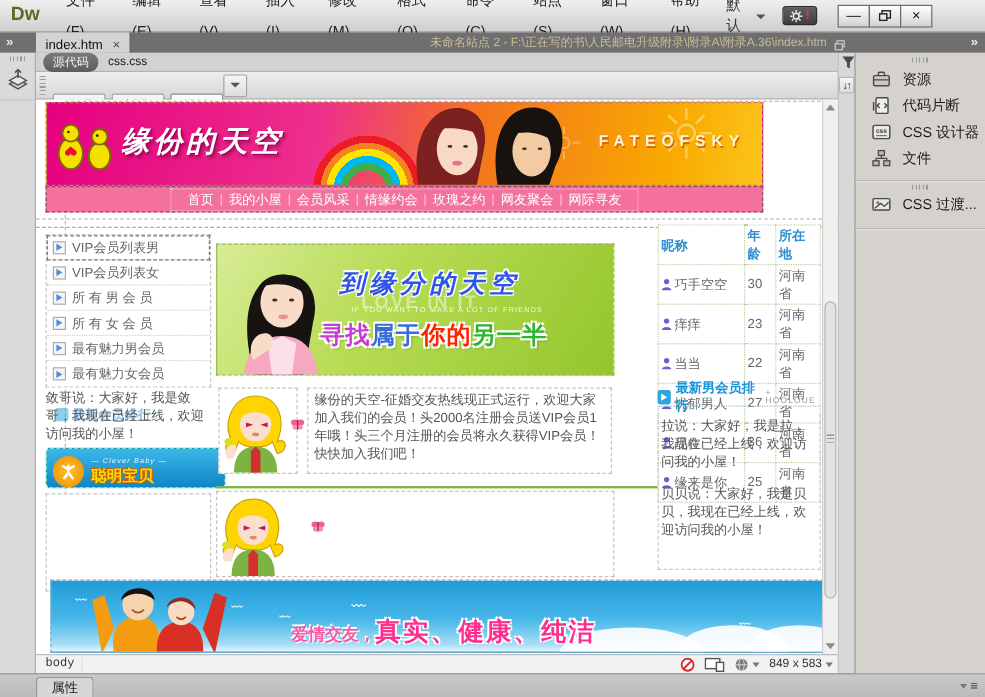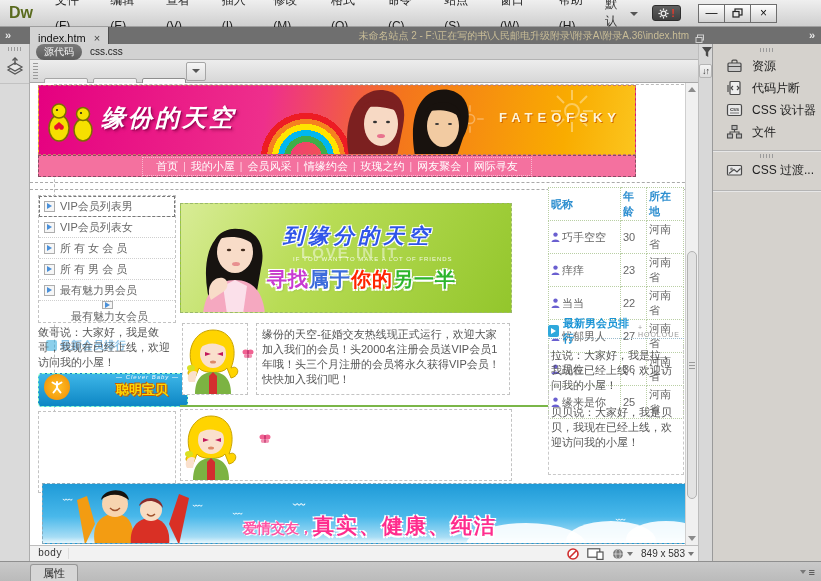--- a/index.html
+++ b/index.html
@@ -112,22 +112,22 @@
     border-left:5px solid #4a90d9;}
 
   .speech{font-size:11px;line-height:15px;color:#555;}
   .left-speech-box{position:absolute;left:0;top:130px;width:138px;height:46px;}
   .overlap-heading{position:absolute;left:8px;top:13px;color:#2e8fd0;font-weight:bold;font-size:11px;
     opacity:.55;display:flex;align-items:center;}
   .overlap-heading .blk{width:11px;height:11px;background:#2ea8dc;border-radius:2px;margin-right:3px;}
   .left-speech{position:relative;}
 
   .baby-banner{position:absolute;left:0;top:178px;width:150px;height:34px;border-radius:4px;
-    background:linear-gradient(#3db6e8,#0d86c4);display:flex;align-items:flex-start;overflow:hidden;
-    border:1px dashed #9fc;gap:40px;}
+    background:linear-gradient(#3db6e8,#0d86c4);display:flex;align-items:flex-end;overflow:hidden;
+    border:1px dashed #9fc;}
   .baby-logo{width:26px;height:26px;border-radius:50%;background:radial-gradient(#ffc32b,#f08a00);
     margin:0 6px 0 5px;display:flex;align-items:center;justify-content:center;}
   .baby-text{color:#ffd800;font-weight:bold;font-size:13px;
     text-shadow:1px 1px 0 #c75d00,-1px -1px 0 #c75d00;}
   .baby-sub{color:#eaf7ff;font-size:6px;display:block;letter-spacing:1px;font-style:italic;}
   .left-empty-box{position:absolute;left:0;top:216px;width:138px;height:82px;background:#fff;
     border:1px dashed #c3c3c3;}
 
   .centercol{position:absolute;left:150px;top:112px;width:332px;}
   .green-banner{position:absolute;left:0;top:8px;width:332px;height:110px;overflow:hidden;
@@ -384,35 +384,35 @@
         <div class="menu-row">
             <span class="mi-icon">
               <i></i>
             </span>
             <span>VIP会员列表女</span>
           </div>
         <div class="menu-row">
             <span class="mi-icon">
               <i></i>
             </span>
-            <span>所 有 女 会 员</span>
+            <span>所 有 男 会 员</span>
           </div>
         <div class="menu-row">
             <span class="mi-icon">
               <i></i>
             </span>
-            <span>所 有 男 会 员</span>
+            <span>所 有 女 会 员</span>
           </div>
         <div class="menu-row">
             <span class="mi-icon">
               <i></i>
             </span>
             <span>最有魅力男会员</span>
           </div>
-        <div class="menu-row" style="border-bottom:none;flex-direction:column;">
+        <div class="menu-row" style="border-bottom:none;">
             <span class="mi-icon">
               <i></i>
             </span>
             <span>最有魅力女会员</span>
           </div>
       </div>
 
       <div class="left-speech-box">
         <div class="overlap-heading">
           <span class="blk"></span>

